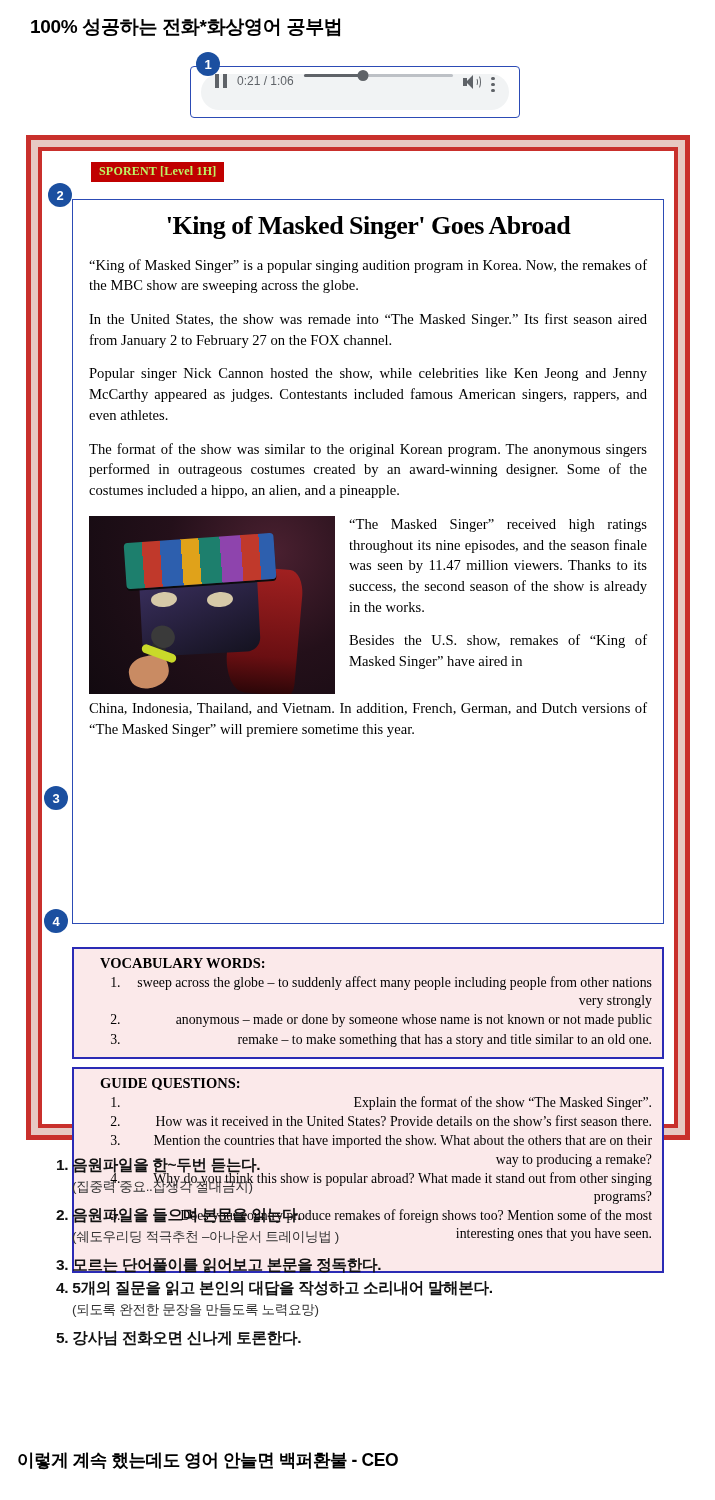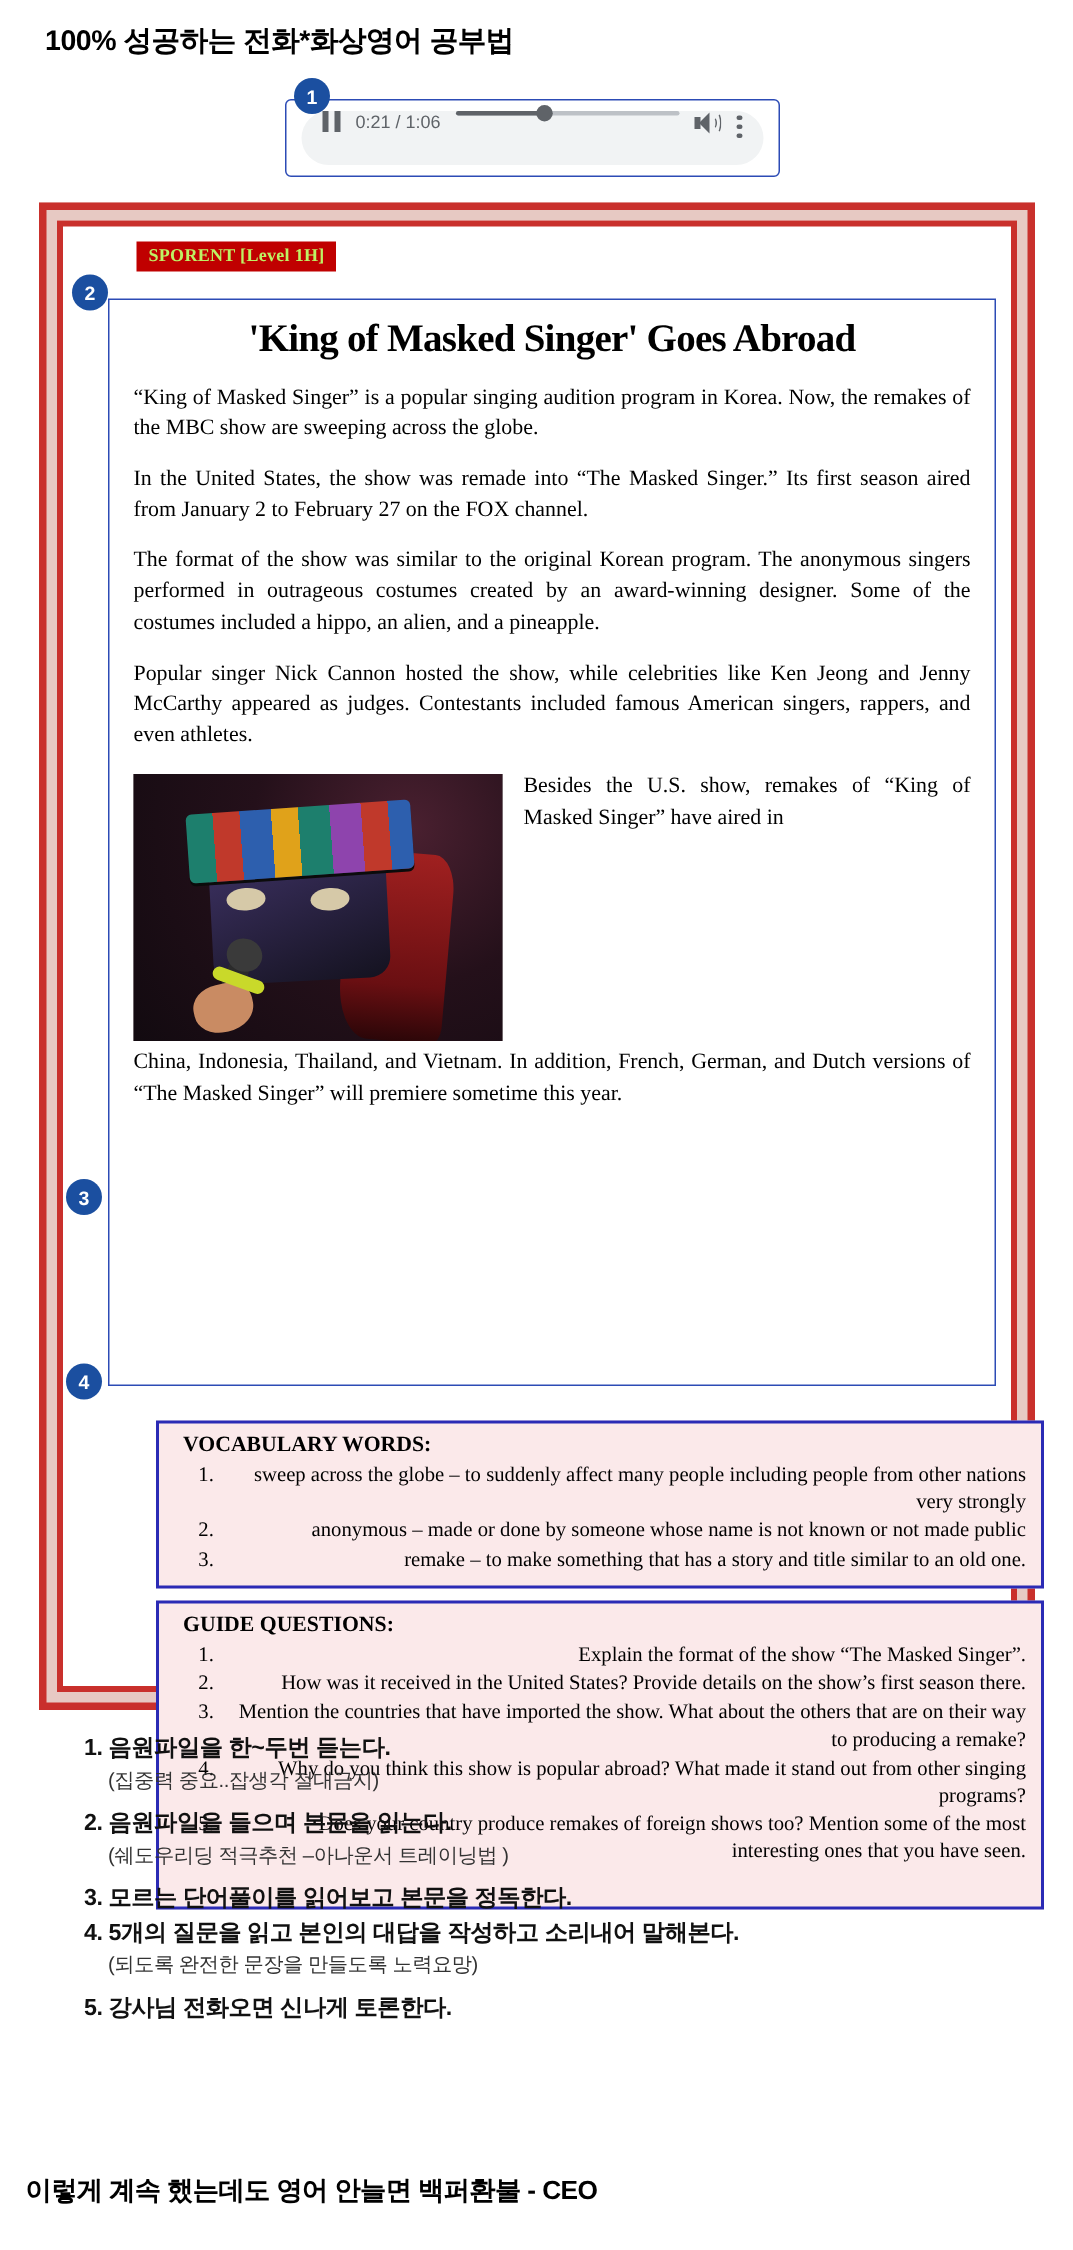--- a/index.html
+++ b/index.html
@@ -279,22 +279,21 @@
     margin: 0;
   }
 
   
   .vocab-box, .guide-box {
     position: absolute;
     left: 18px;
     width: 592px;
     border: 2px solid #2b2bb5;
     background: #fbe9ea;
-    padding: 6px 10px 7px 10px;
-    margin-left: 32px;
+    padding: 6px 10px 7px 20px;
   }
   .vocab-box { top: 786px; height: 112px; }
   .guide-box { top: 906px; height: 206px; }
   .box-title {
     font-family: "Liberation Serif", serif;
     font-weight: bold;
     font-size: 14.5px;
     color: #000;
     margin: 0 0 2px 6px;
   }
@@ -377,35 +376,36 @@
     <div class="sheet-mid">
       <div class="sheet-inner">
 
         <span class="level-tag">SPORENT [Level 1H]</span>
 
         <div class="article-box">
           <div class="headline">'King of Masked Singer' Goes Abroad</div>
 
           <p>“King of Masked Singer” is a popular singing audition program in Korea. Now, the remakes of the MBC show are sweeping across the globe.</p>
           <p>In the United States, the show was remade into “The Masked Singer.” Its first season aired from January 2 to February 27 on the FOX channel.</p>
+          <p>Popular singer Nick Cannon hosted the show, while celebrities like Ken Jeong and Jenny McCarthy appeared as judges. Contestants included famous American singers, rappers, and even athletes.</p>
           <p>The format of the show was similar to the original Korean program. The anonymous singers performed in outrageous costumes created by an award-winning designer. Some of the costumes included a hippo, an alien, and a pineapple.</p>
-          <p>Popular singer Nick Cannon hosted the show, while celebrities like Ken Jeong and Jenny McCarthy appeared as judges. Contestants included famous American singers, rappers, and even athletes.</p>
 
           <div class="float-img">
             <span class="fi-bg"></span>
             <span class="fi-hair"></span>
             <span class="fi-face"></span>
             <span class="fi-hat"></span>
             <span class="fi-eye-l"></span>
             <span class="fi-eye-r"></span>
             <span class="fi-mic"></span>
             <span class="fi-hand"></span>
             <span class="fi-band"></span>
           </div>
 
+          <p>“The Masked Singer” received high ratings throughout its nine episodes, and the season finale was seen by 11.47 million viewers. Thanks to its success, the second season of the show is already in the works.</p>
           <p>Besides the U.S. show, remakes of “King of Masked Singer” have aired in</p>
           <p class="tail-p">China, Indonesia, Thailand, and Vietnam. In addition, French, German, and Dutch versions of “The Masked Singer” will premiere sometime this year.</p>
         </div>
 
         <div class="vocab-box">
           <div class="box-title">VOCABULARY WORDS:</div>
           <ol class="numlist">
             <li>sweep across the globe – to suddenly affect many people including people from other nations very strongly</li>
             <li>anonymous – made or done by someone whose name is not known or not made public</li>
             <li>remake – to make something that has a story and title similar to an old one.</li>

